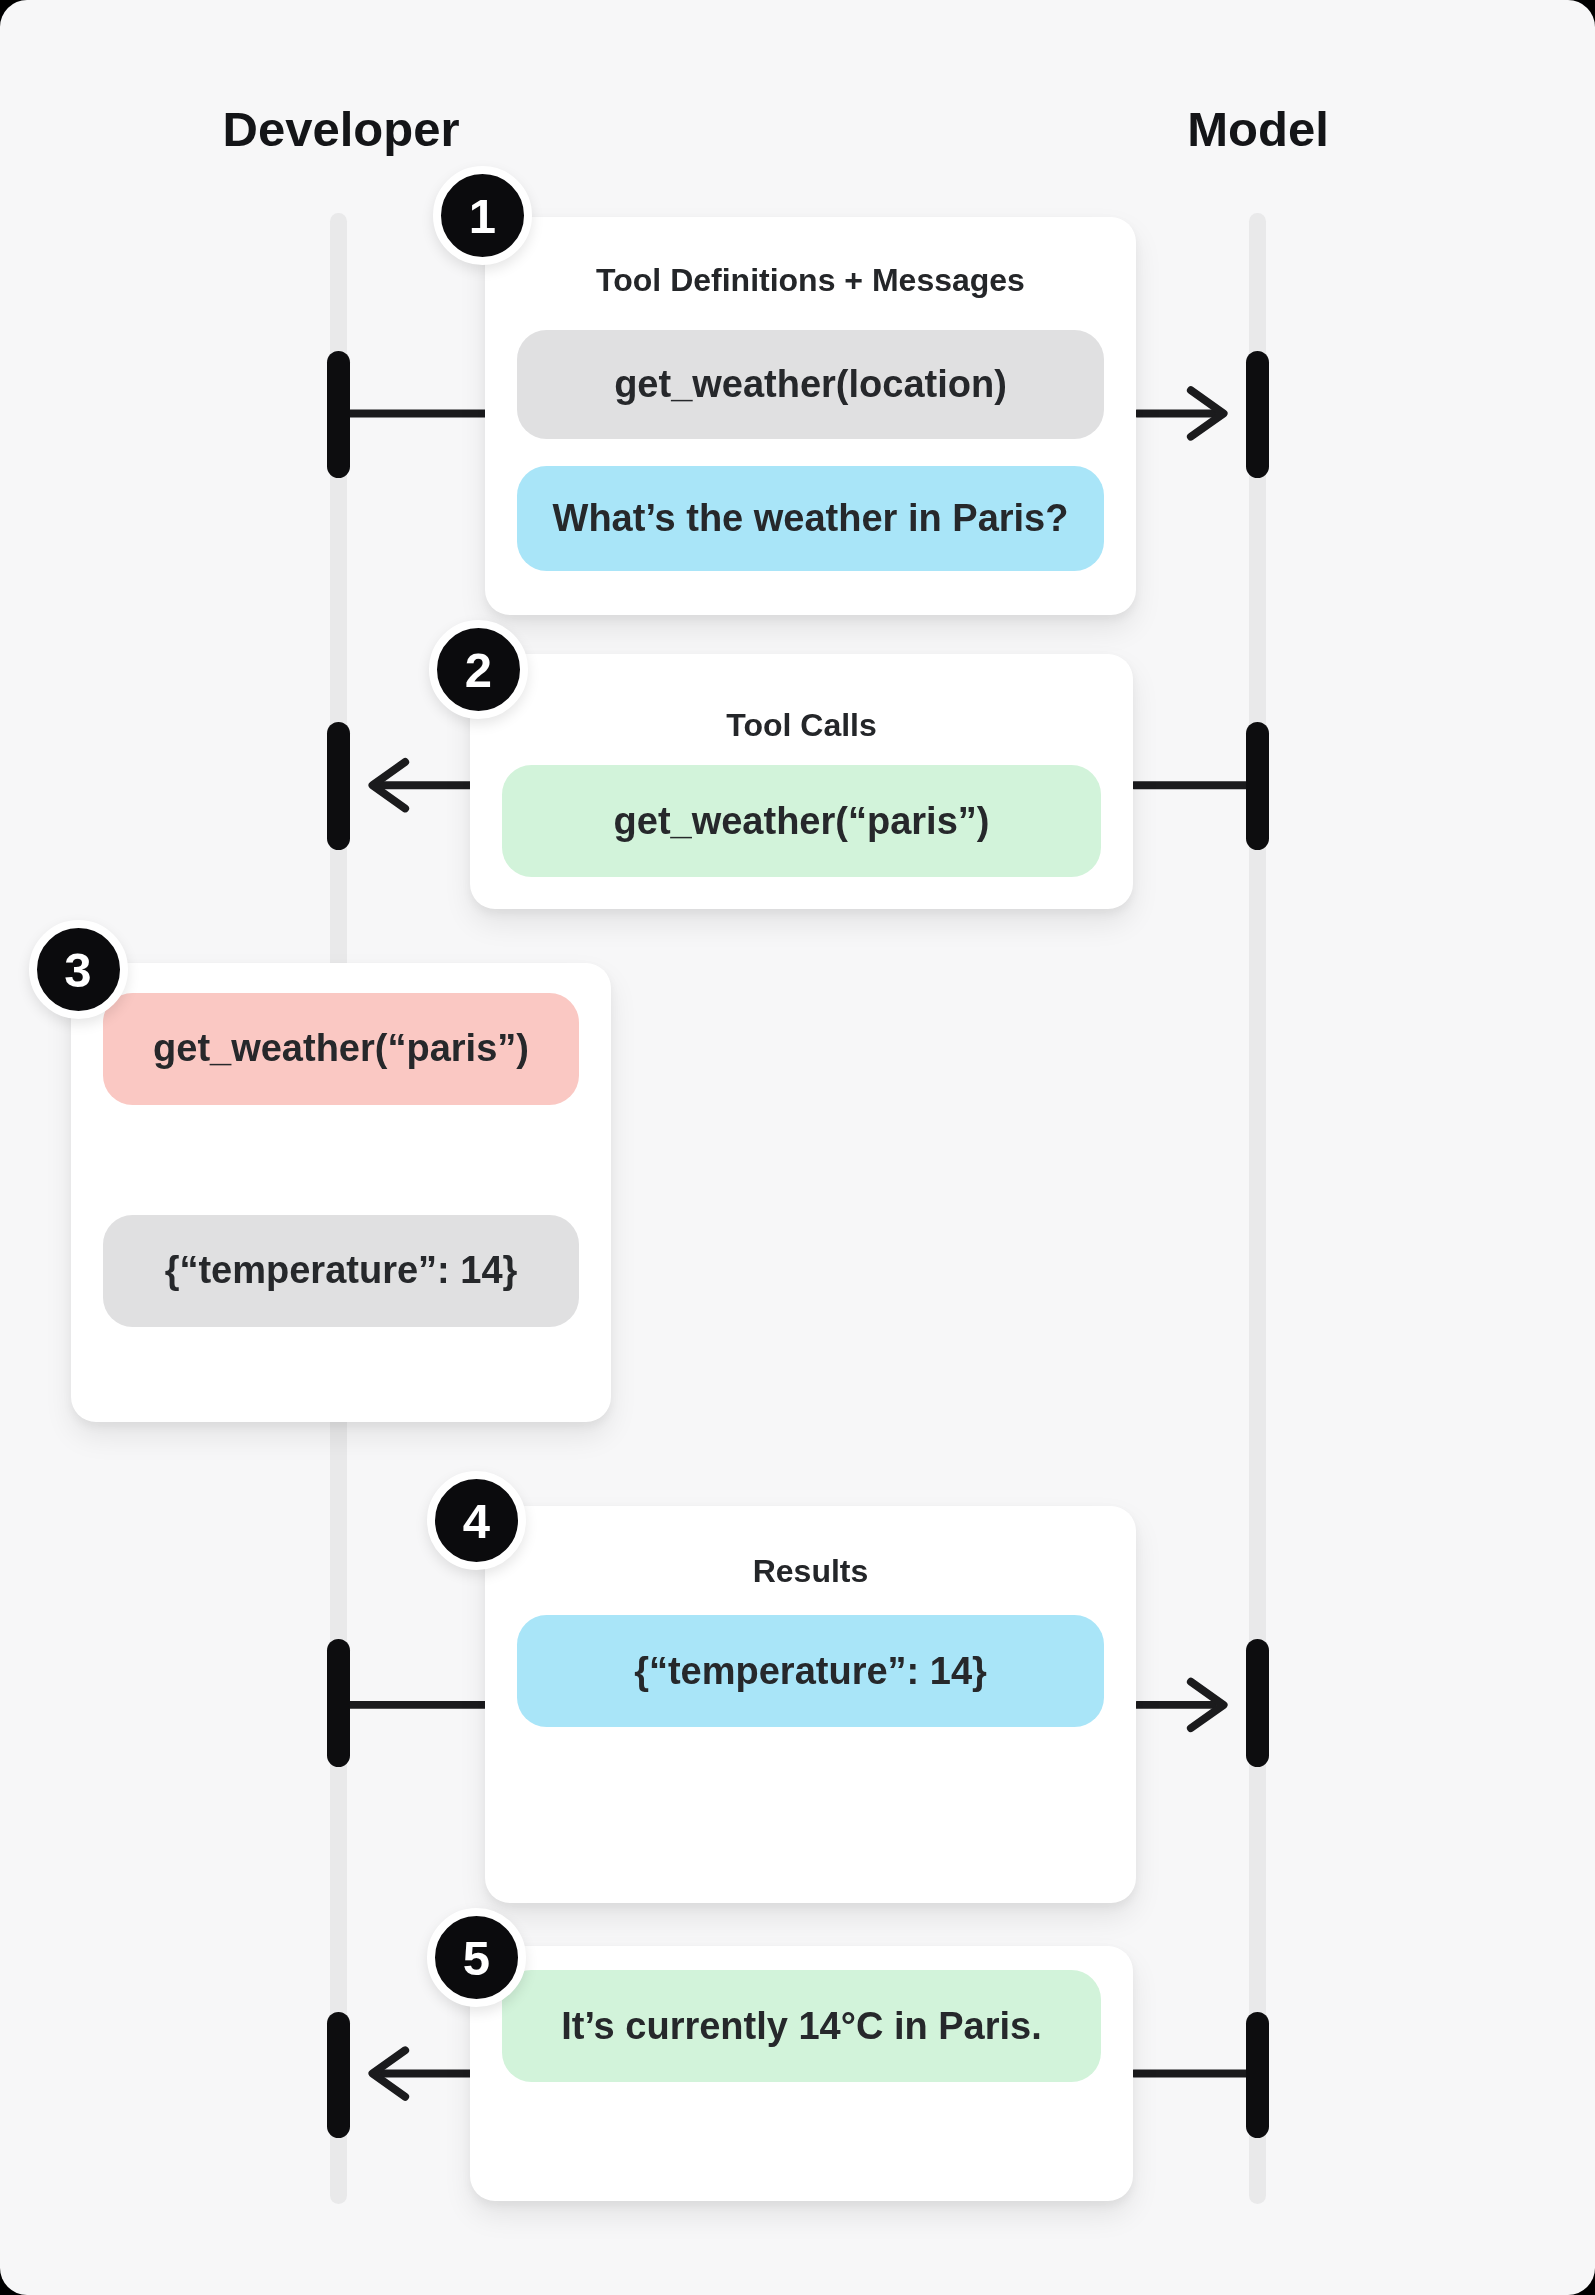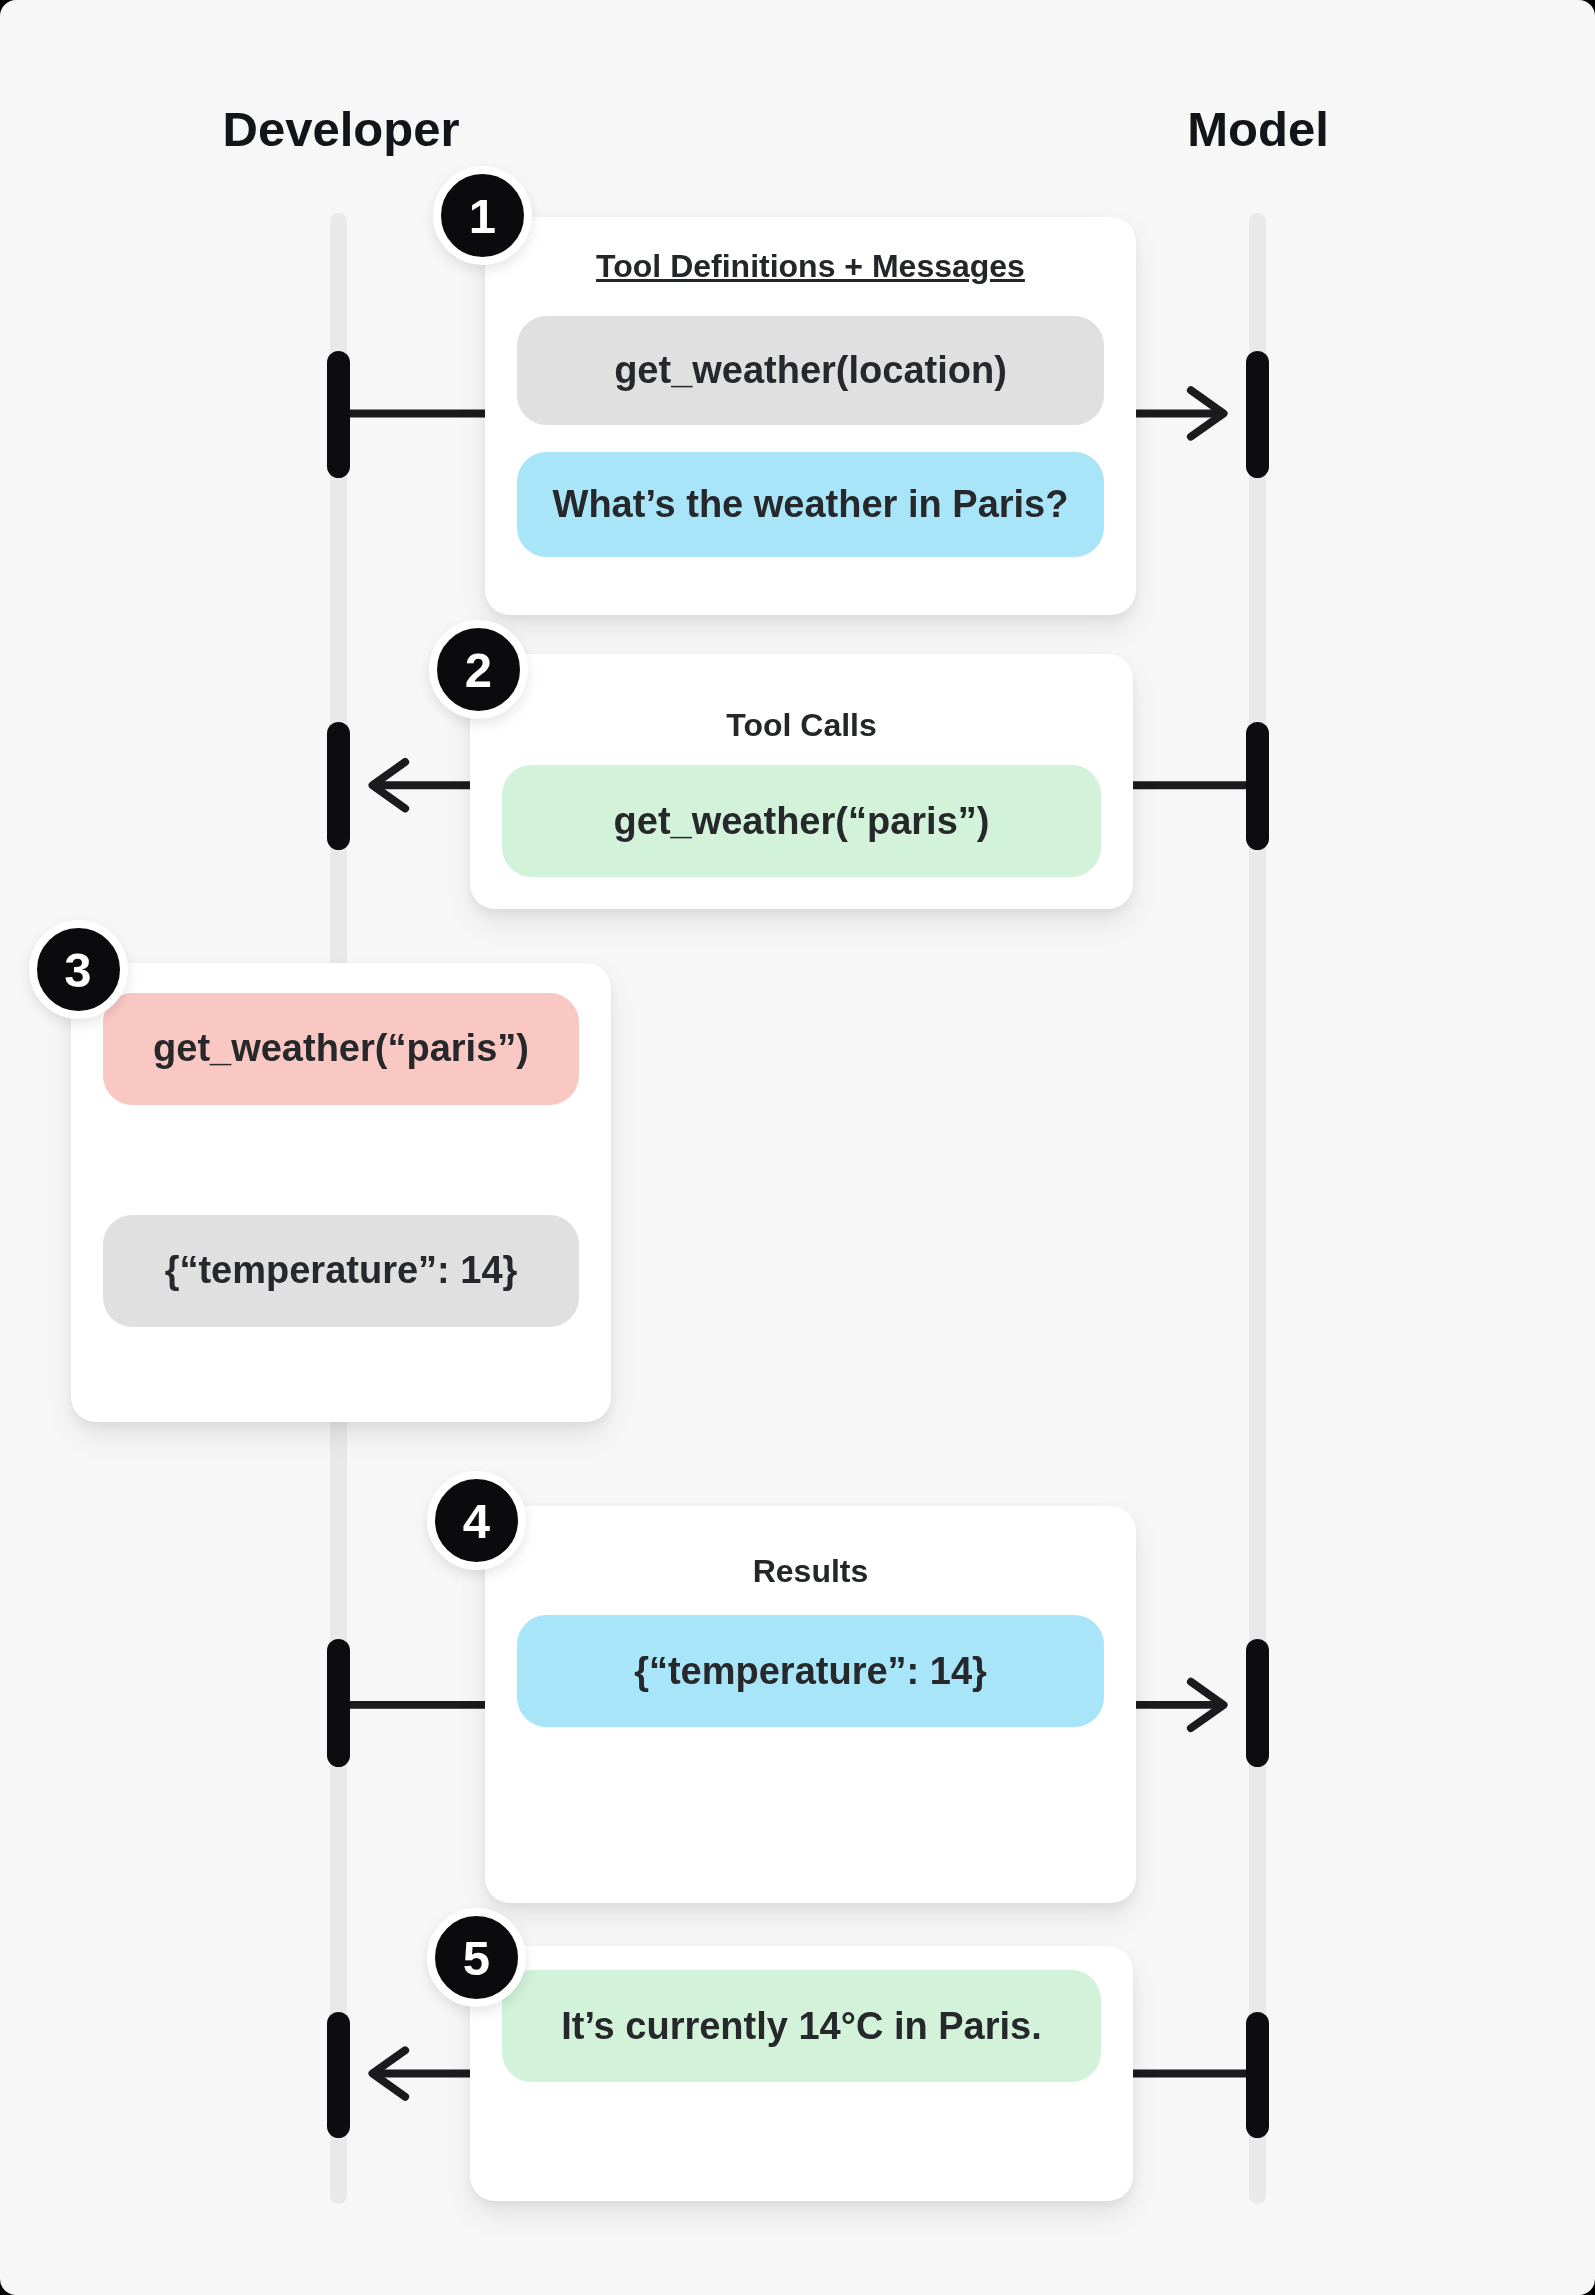--- a/index.html
+++ b/index.html
@@ -8,21 +8,21 @@
     width: 1595px;
     height: 2295px;
     background: #000000;
     overflow: hidden;
     font-family: "Liberation Sans", "DejaVu Sans", sans-serif;
   }
   .sheet {
     position: absolute;
     inset: 0;
     background: #f7f7f8;
-    border-radius: 16px;
+    border-radius: 27px;
     overflow: hidden;
   }
   
   .lane-label {
     position: absolute;
     top: 103px;
     transform: translateX(-50%);
     font-size: 49px;
     line-height: 53px;
     font-weight: 600;
@@ -101,21 +101,21 @@
     font-weight: 600;
     color: #26282b;
     white-space: nowrap;
   }
   .pill.gray  { background: #e0e0e1; }
   .pill.blue  { background: #a9e5f8; }
   .pill.green { background: #d2f3da; }
   .pill.red   { background: #fac8c3; }
 
   .card-1 { left: 485px;  top: 217px;  width: 651px; height: 398px; }
-  .card-1 .card-title { margin-top: 33px; text-decoration: underline; }
+  .card-1 .card-title { margin-top: 47px; }
   .card-1 .p0 { margin-top: 34px; height: 109px; }
   .card-1 .p1 { margin-top: 27.4px; height: 105px; }
 
   .card-2 { left: 470px;  top: 654px; width: 663px; height: 255px; }
   .card-2 .card-title { margin-top: 55px; }
   .card-2 .p0 { margin-top: 24px; height: 112px; }
 
   .card-3 { left: 71px;  top: 963px; width: 540px; height: 459px; }
   .card-3 .card-title { margin-top: 45px; }
   .card-3 .p0 { margin-top: 29.5px; height: 112px; }

